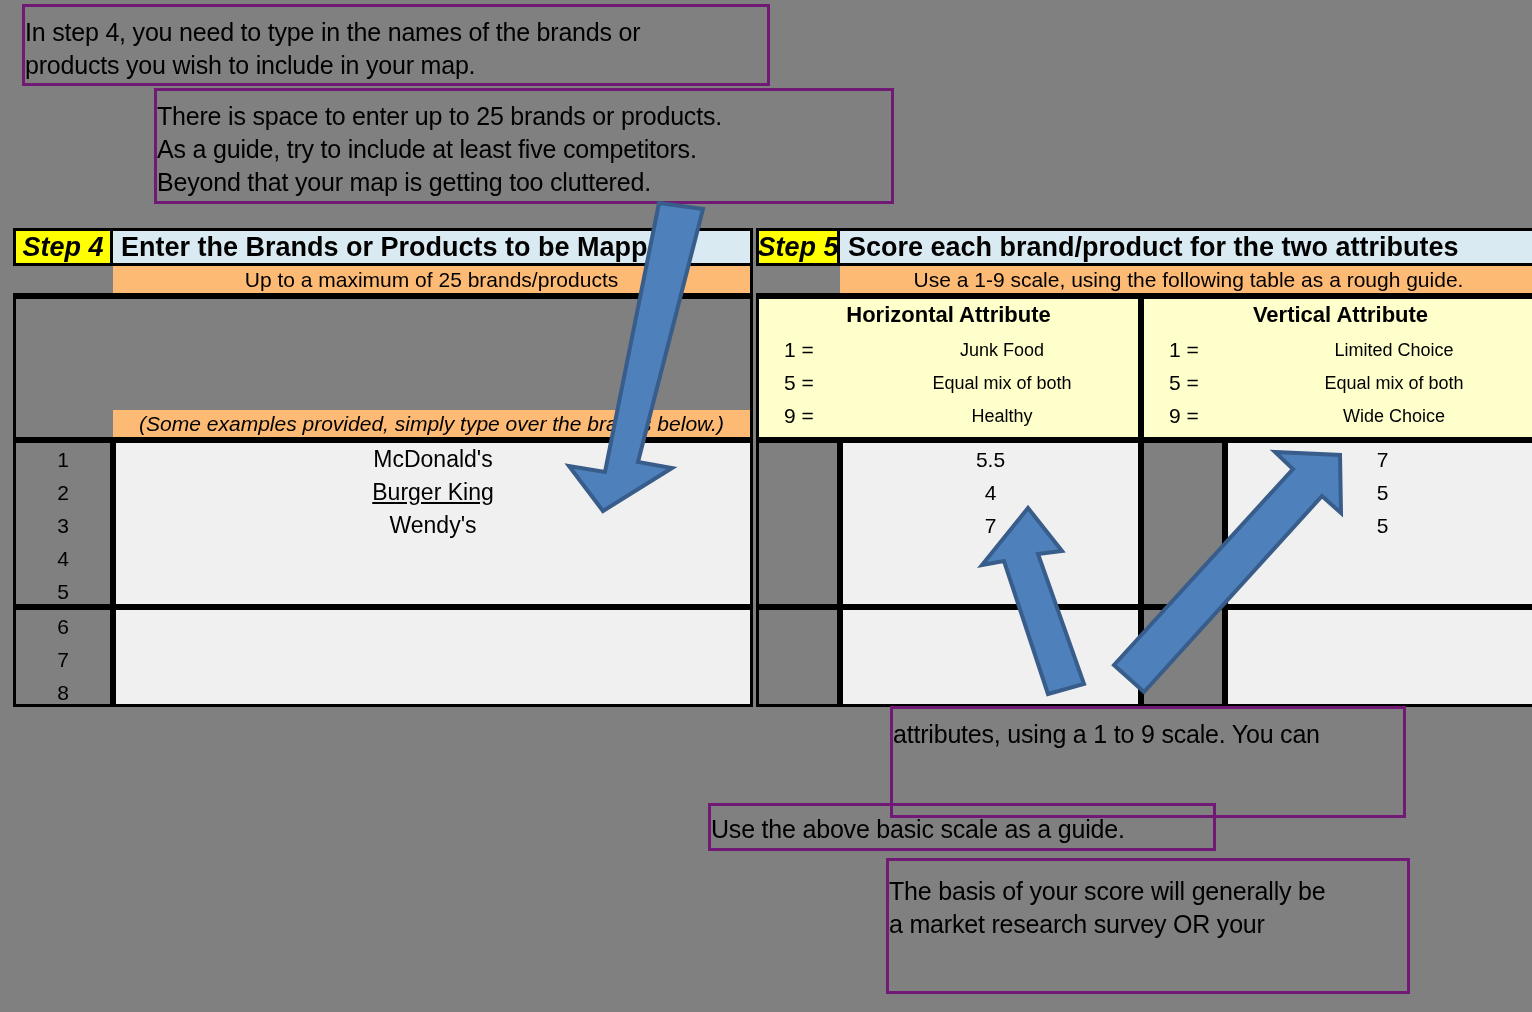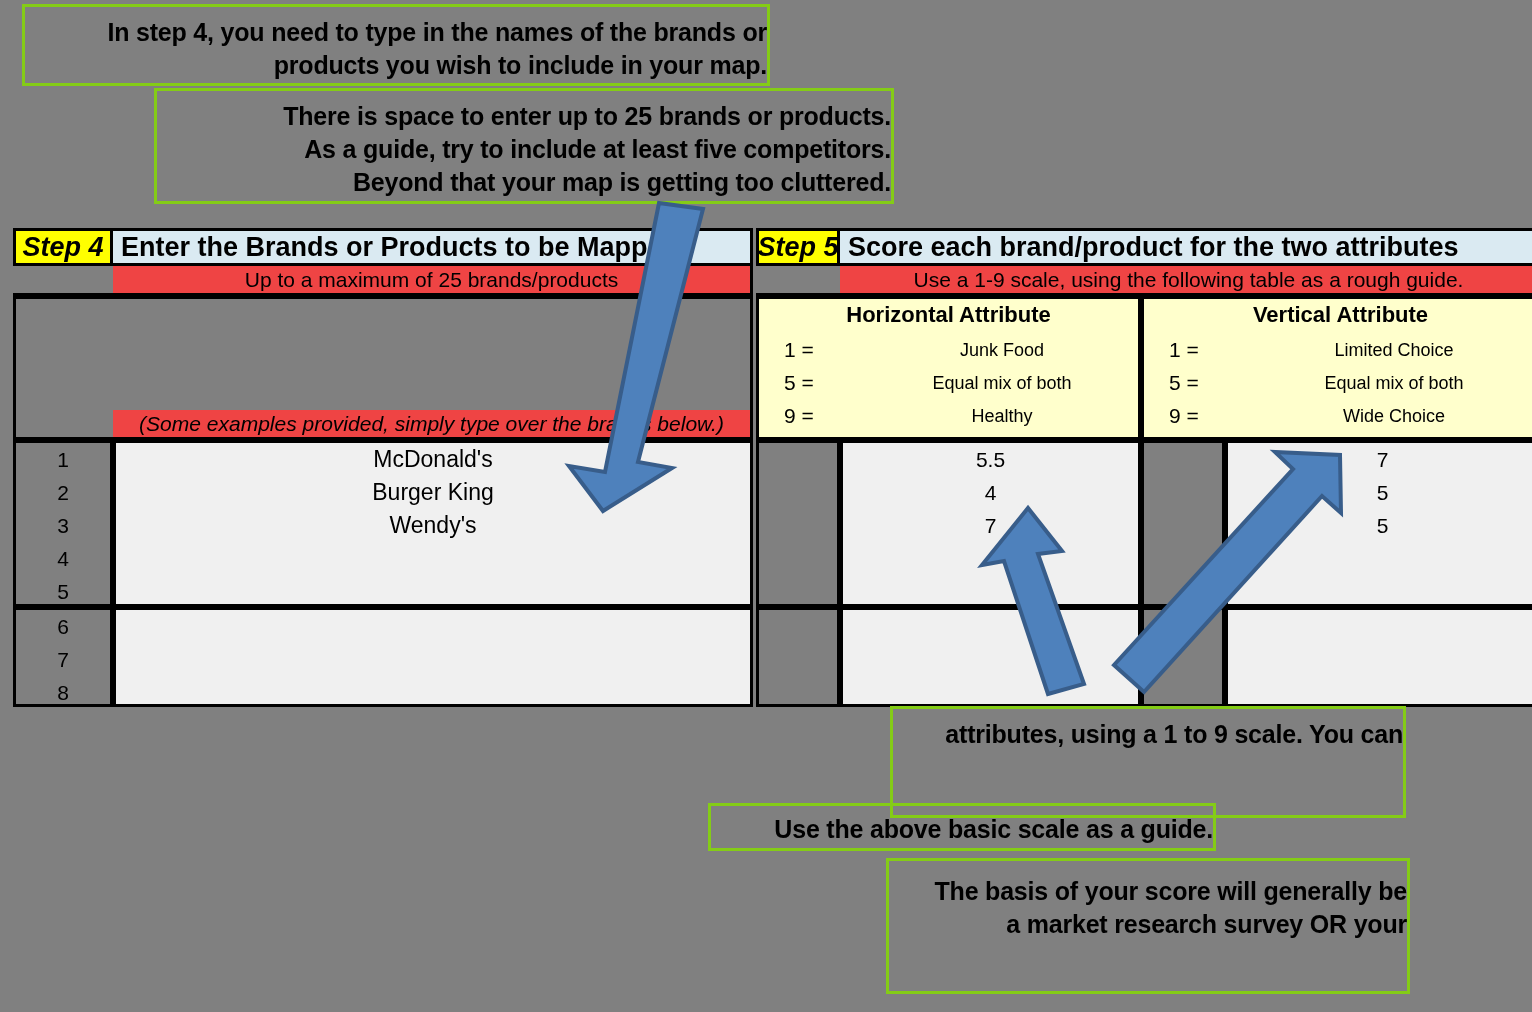--- a/index.html
+++ b/index.html
@@ -12,25 +12,25 @@
     height: 1012px;
     position: relative;
     overflow: hidden;
     font-family: "Liberation Sans", sans-serif;
     color: #000;
   }
 
   
   .callout {
     position: absolute;
-    border: 3px solid #84cc16;
+    border: 3px solid #701a75;
     background: transparent;
     box-sizing: border-box;
-    font-weight: bold;
-    text-align: right;
+    font-weight: normal;
+    text-align: left;
     line-height: 1.32;
     color: #000;
     letter-spacing: -0.2px;
   }
   .callout .cline { display: block; white-space: nowrap; }
 
   #callout-brands      { left: 22px;  top: 4px;   width: 748px;  height: 82px;  font-size: 25px; padding-top: 9px; }
   #callout-capacity    { left: 154px; top: 88px;  width: 740px;  height: 116px; font-size: 25px; padding-top: 9px; }
   #callout-score-both  { left: 890px; top: 706px; width: 516px;  height: 112px; font-size: 25px; padding-top: 9px; }
   #callout-basic-scale { left: 708px; top: 803px; width: 508px;  height: 48px;  font-size: 25px; padding-top: 7px; }
@@ -49,21 +49,21 @@
     position: absolute;
     box-sizing: border-box;
     display: flex;
     align-items: center;
     justify-content: center;
     white-space: nowrap;
   }
 
   .gray     { background: #808080; }
   .blueband { background: #daeaf2; }
-  .peach    { background: #ef4444; }
+  .peach    { background: #fdba74; }
   .yellow   { background: #ffff00; }
   .cream    { background: #ffffcc; }
   .lightcell{ background: #f0f0f0; }
 
   .bd-all   { border: 3px solid #000; }
   .bd-t     { border-top: 3px solid #000; }
   .bd-b     { border-bottom: 3px solid #000; }
   .bd-l     { border-left: 3px solid #000; }
 
   .step-tag {
@@ -175,21 +175,21 @@
   <div class="cell lightcell bd-all" style="left:829px; top:379px; width:301px; height:100px;"></div>
   <div class="cell gray bd-all" style="left:1130px; top:379px; width:84px; height:100px;"></div>
   <div class="cell lightcell bd-all" style="left:1214px; top:379px; width:315px; height:100px;"></div>
 
   <div class="cell rownum" style="left:2px;   top:215px; width:100px; height:33px;">1</div>
   <div class="cell brandtext" style="left:102px; top:215px; width:640px; height:33px;">McDonald's</div>
   <div class="cell scoretext" style="left:829px; top:215px; width:301px; height:33px;">5.5</div>
   <div class="cell scoretext" style="left:1214px; top:215px; width:315px; height:33px;">7</div>
 
   <div class="cell rownum" style="left:2px;   top:248px; width:100px; height:33px;">2</div>
-  <div class="cell brandtext" style="left:102px; top:248px; width:640px; height:33px;">Burger King</div>
+  <div class="cell brandtext" style="left:102px; top:248px; width:640px; height:33px;text-decoration:underline;">Burger King</div>
   <div class="cell scoretext" style="left:829px; top:248px; width:301px; height:33px;">4</div>
   <div class="cell scoretext" style="left:1214px; top:248px; width:315px; height:33px;">5</div>
 
   <div class="cell rownum" style="left:2px;   top:281px; width:100px; height:33px;">3</div>
   <div class="cell brandtext" style="left:102px; top:281px; width:640px; height:33px;">Wendy's</div>
   <div class="cell scoretext" style="left:829px; top:281px; width:301px; height:33px;">7</div>
   <div class="cell scoretext" style="left:1214px; top:281px; width:315px; height:33px;">5</div>
 
   <div class="cell rownum" style="left:2px;   top:314px; width:100px; height:33px;">4</div>
   <div class="cell brandtext" style="left:102px; top:314px; width:640px; height:33px;"></div>

